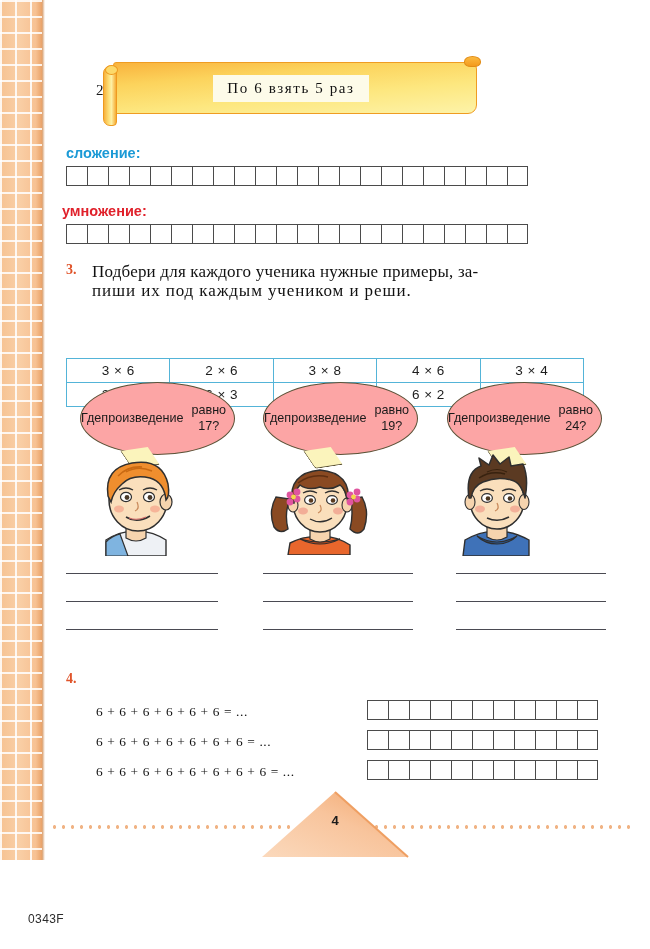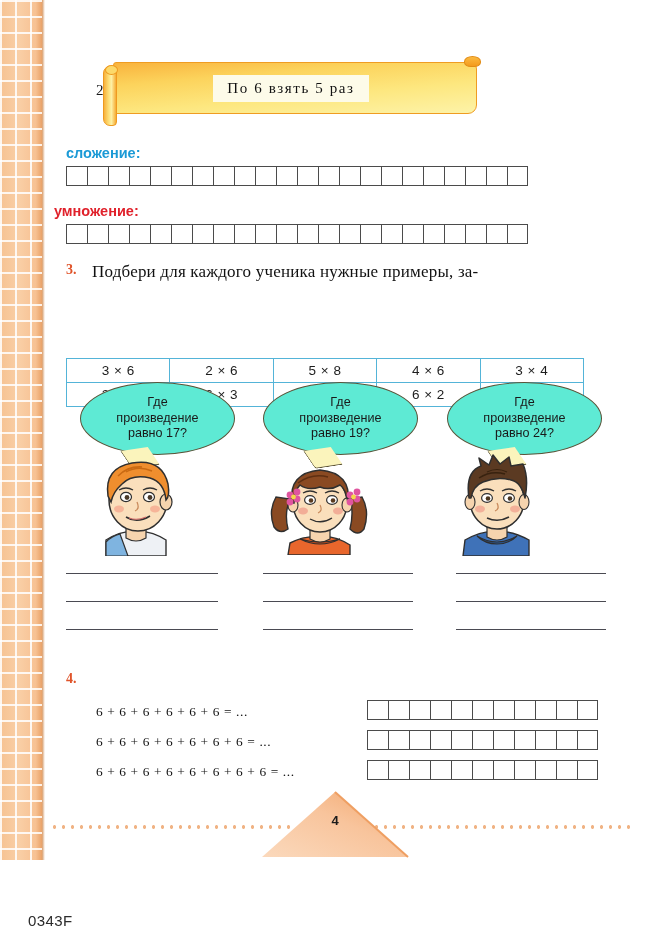--- a/index.html
+++ b/index.html
@@ -56,21 +56,21 @@
     display: flex; align-items: center; justify-content: center;
     font-family: "Liberation Serif", serif; font-size: 15px;
     letter-spacing: 1.6px; color: #121212;
   }
 
   
   .label-blue {
     position: absolute; left: 66px; font-size: 14.5px; font-weight: bold; color: #1b9ad6;
   }
   .label-red {
-    position: absolute; left: 54px; font-size: 14.5px; font-weight: bold; color: #e0212b;
+    position: absolute; left: 62px; font-size: 14.5px; font-weight: bold; color: #e0212b;
   }
   .cellstrip { position: absolute; display: flex; }
   .cellstrip .cell {
     width: 21px; height: 20px;
     border: 1px solid #4b4b4b; border-right: none; background: #fff;
   }
   .cellstrip .cell:last-child { border-right: 1px solid #4b4b4b; }
 
   
   .task {
@@ -94,22 +94,22 @@
   .ex-table td {
     border: 1.2px solid #53b4d8;
     height: 24px; text-align: center; vertical-align: middle;
     font-family: "Liberation Sans", sans-serif; font-size: 13.5px; color: #1d1d1d;
     letter-spacing: .5px;
   }
 
   
   .bubble {
     position: absolute; width: 155px; height: 73px;
-    background: #5eead4; border: 1.6px solid #5b5338; border-radius: 50%;
-    display: flex; flex-direction: column; align-items: center; justify-content: center;
+    background: #fca5a5; border: 1.6px solid #5b5338; border-radius: 50%;
+    display: flex; flex-direction: row; align-items: center; justify-content: center;
     font-size: 12.6px; color: #1a1a1a; line-height: 15.5px; text-align: center;
   }
   .bubble .tail {
     position: absolute; left: 44px; bottom: -13px; width: 30px; height: 18px;
     background: #fbf4bc;
     border-left: 1.6px solid #5b5338; border-bottom: 1.6px solid #5b5338;
     transform: skewX(28deg) rotate(-8deg);
     border-radius: 0 0 0 3px;
   }
 
@@ -136,21 +136,21 @@
   }
   .pg-tri {
     position: absolute; left: 261px; top: 791px; width: 148px; height: 67px;
   }
   .pg-num {
     position: absolute; left: 325px; top: 813px; width: 20px; text-align: center;
     font-family: "Liberation Sans", sans-serif; font-size: 13px; font-weight: bold; color: #1b1b1b;
   }
   .watermark {
     position: absolute; left: 28px; top: 912px;
-    font-size: 15px; color: #2b2b2b; letter-spacing: .4px;
+    font-size: 12px; color: #2b2b2b; letter-spacing: .4px;
   }
 </style>
 </head>
 <body>
 
 <div class="page">
 
   <div class="margin-strip"></div>
   <div class="margin-strip-edge"></div>
 
@@ -210,28 +210,29 @@
       <div class="cell"></div>
       <div class="cell"></div>
       <div class="cell"></div>
       <div class="cell"></div>
       <div class="cell"></div>
     </div>
 
   <div class="task-num" style="left:66px; top:262px">3.</div>
   <div class="task task-text-3">
     <div>Подбери для каждого ученика нужные примеры, за-</div>
+    <div class="l2">пиши их под каждым учеником и реши.</div>
   </div>
 
   <table class="ex-table">
     <tbody>
       <tr>
         <td>3 × 6</td>
         <td>2 × 6</td>
-        <td>5 × 8</td>
+        <td>3 × 8</td>
         <td>4 × 6</td>
         <td>3 × 4</td>
       </tr>
       <tr>
         <td>3 × 4</td>
         <td>6 × 3</td>
         <td>4 × 3</td>
         <td>6 × 2</td>
         <td>2 × 9</td>
       </tr>

